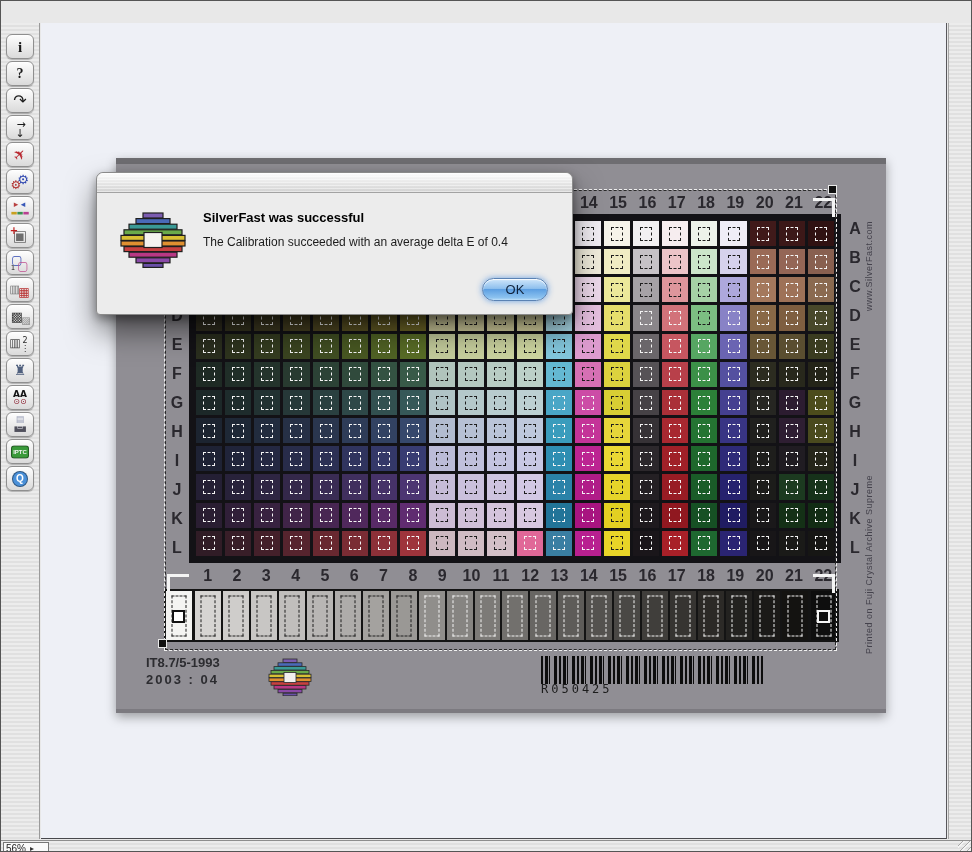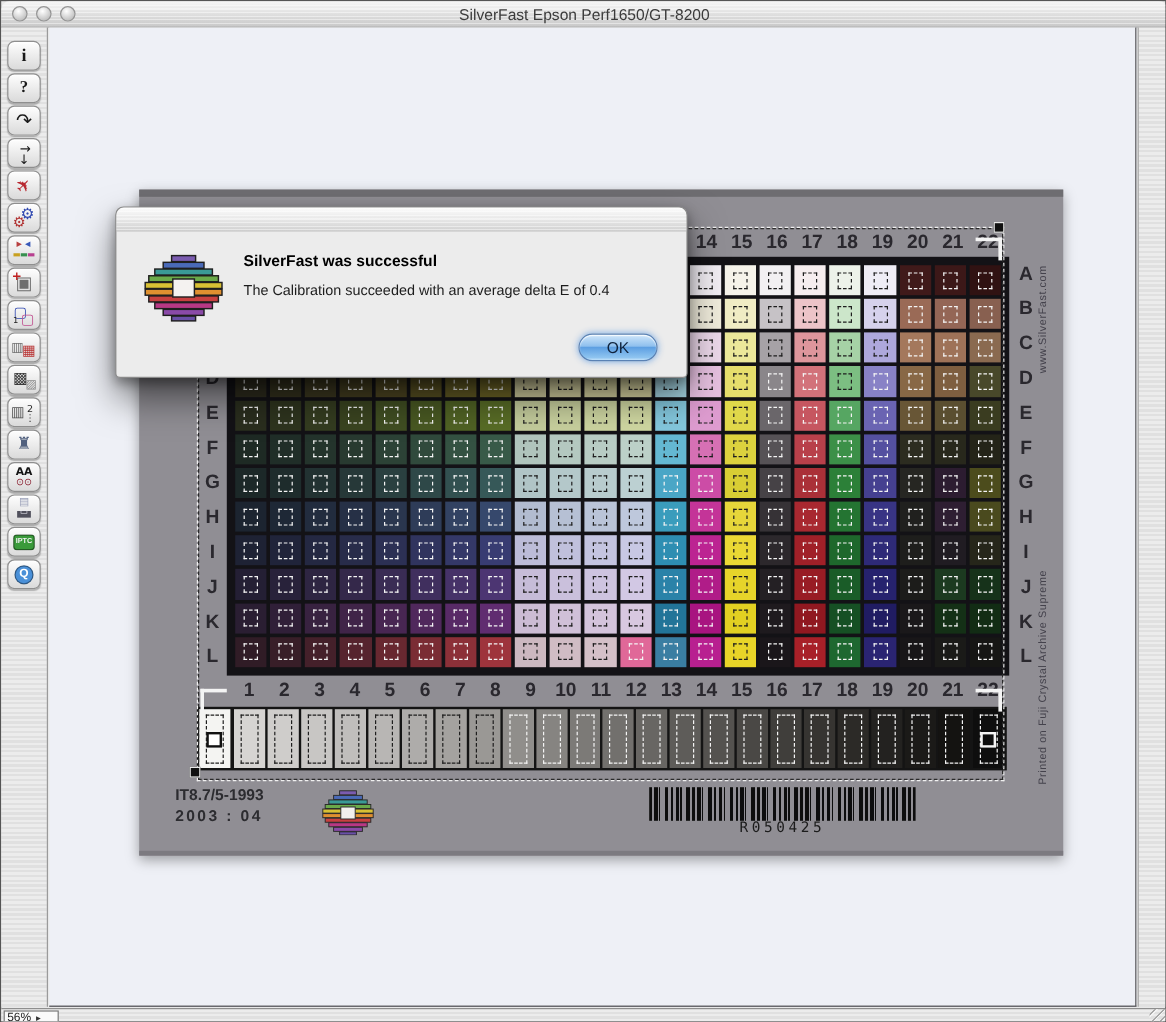--- a/index.html
+++ b/index.html
@@ -71,21 +71,21 @@
   .footer-standard{position:absolute;left:30px;top:497px;font-size:13px;font-weight:bold;color:#2c2c30;line-height:1.3;}
   .footer-standard .date{letter-spacing:2px;}
   .brand{position:absolute;left:200px;top:500px;font-family:"Liberation Serif",serif;font-style:italic;}
   .brand .p1{font-size:26px;font-weight:bold;color:#3c4cb0;}
   .brand .p2{font-size:22px;color:#c04848;margin-left:6px;}
   .brand .tm{font-size:9px;color:#c04848;vertical-align:super;}
   .logo-svg{position:absolute;left:152px;top:500px;}
   .barcode{position:absolute;left:425px;top:498px;width:222px;height:28px;
     background:repeating-linear-gradient(90deg,#0d0d0d 0 2px,rgba(0,0,0,0) 2px 4px,#0d0d0d 4px 7px,
     rgba(0,0,0,0) 7px 8px,#0d0d0d 8px 9px,rgba(0,0,0,0) 9px 13px,#0d0d0d 13px 16px,rgba(0,0,0,0) 16px 18px);}
-  .barcode-text{position:absolute;left:425px;top:524px;width:222px;text-align:center;
+  .barcode-text{position:absolute;left:425px;top:524px;width:222px;text-align:left;
     font-family:"DejaVu Sans Mono",monospace;font-size:12px;letter-spacing:3px;color:#1c1c1c;}
 
   
   .bottom-bar{position:absolute;left:0;top:839px;width:972px;height:13px;border-top:1px solid #8e8e8e;}
   .zoom-box{position:absolute;left:2px;top:1px;width:46px;height:12px;background:#fafafa;
     border:1px solid #777;font-size:10px;color:#222;display:flex;align-items:center;padding:0 2px;gap:4px;}
   .zoom-box .arrow{font-size:8px;color:#333;}
   .resize-grip{position:absolute;right:1px;top:0px;width:14px;height:13px;
     background:repeating-linear-gradient(135deg,rgba(0,0,0,0) 0 3px,#a8a8a8 3px 4px,#f4f4f4 4px 5px);}
 
@@ -104,26 +104,20 @@
     border:1px solid #5a82b4;color:#10233c;font-size:13px;
     background:linear-gradient(#cfe6fa,#8fc0ee 45%,#5d9fe2 50%,#8ec4f0 90%,#c2e2fa);
     box-shadow:inset 0 1px 1px rgba(255,255,255,.9),0 0 6px rgba(95,155,225,.9);
     display:flex;align-items:center;justify-content:center;}
 </style>
 </head>
 <body>
 
 <div class="window">
 
-  <div class="titlebar">
-    <div class="tl-btn" style="left:9px"></div>
-    <div class="tl-btn" style="left:29px"></div>
-    <div class="tl-btn" style="left:49px"></div>
-    <div class="win-title">SilverFast Epson Perf1650/GT-8200</div>
-  </div>
 
   <div class="toolbar pinstripe" id="toolbar">
       <div class="tool-btn">
         <span class="part" style="color: rgb(26, 26, 26); font-size: 15px; font-family: &quot;Liberation Serif&quot;, serif; font-weight: bold; transform: translate(calc(-50% + 0px), calc(-50% + 0px)) rotate(0deg);">i</span>
       </div>
       <div class="tool-btn">
         <span class="part" style="color: rgb(26, 26, 26); font-size: 14px; font-family: &quot;Liberation Serif&quot;, serif; font-weight: bold; transform: translate(calc(-50% + 0px), calc(-50% + 0px)) rotate(0deg);">?</span>
       </div>
       <div class="tool-btn">
         <span class="part" style="color: rgb(26, 26, 26); font-size: 16px; transform: translate(calc(-50% + 0px), calc(-50% + 0px)) rotate(0deg);">↷</span>

